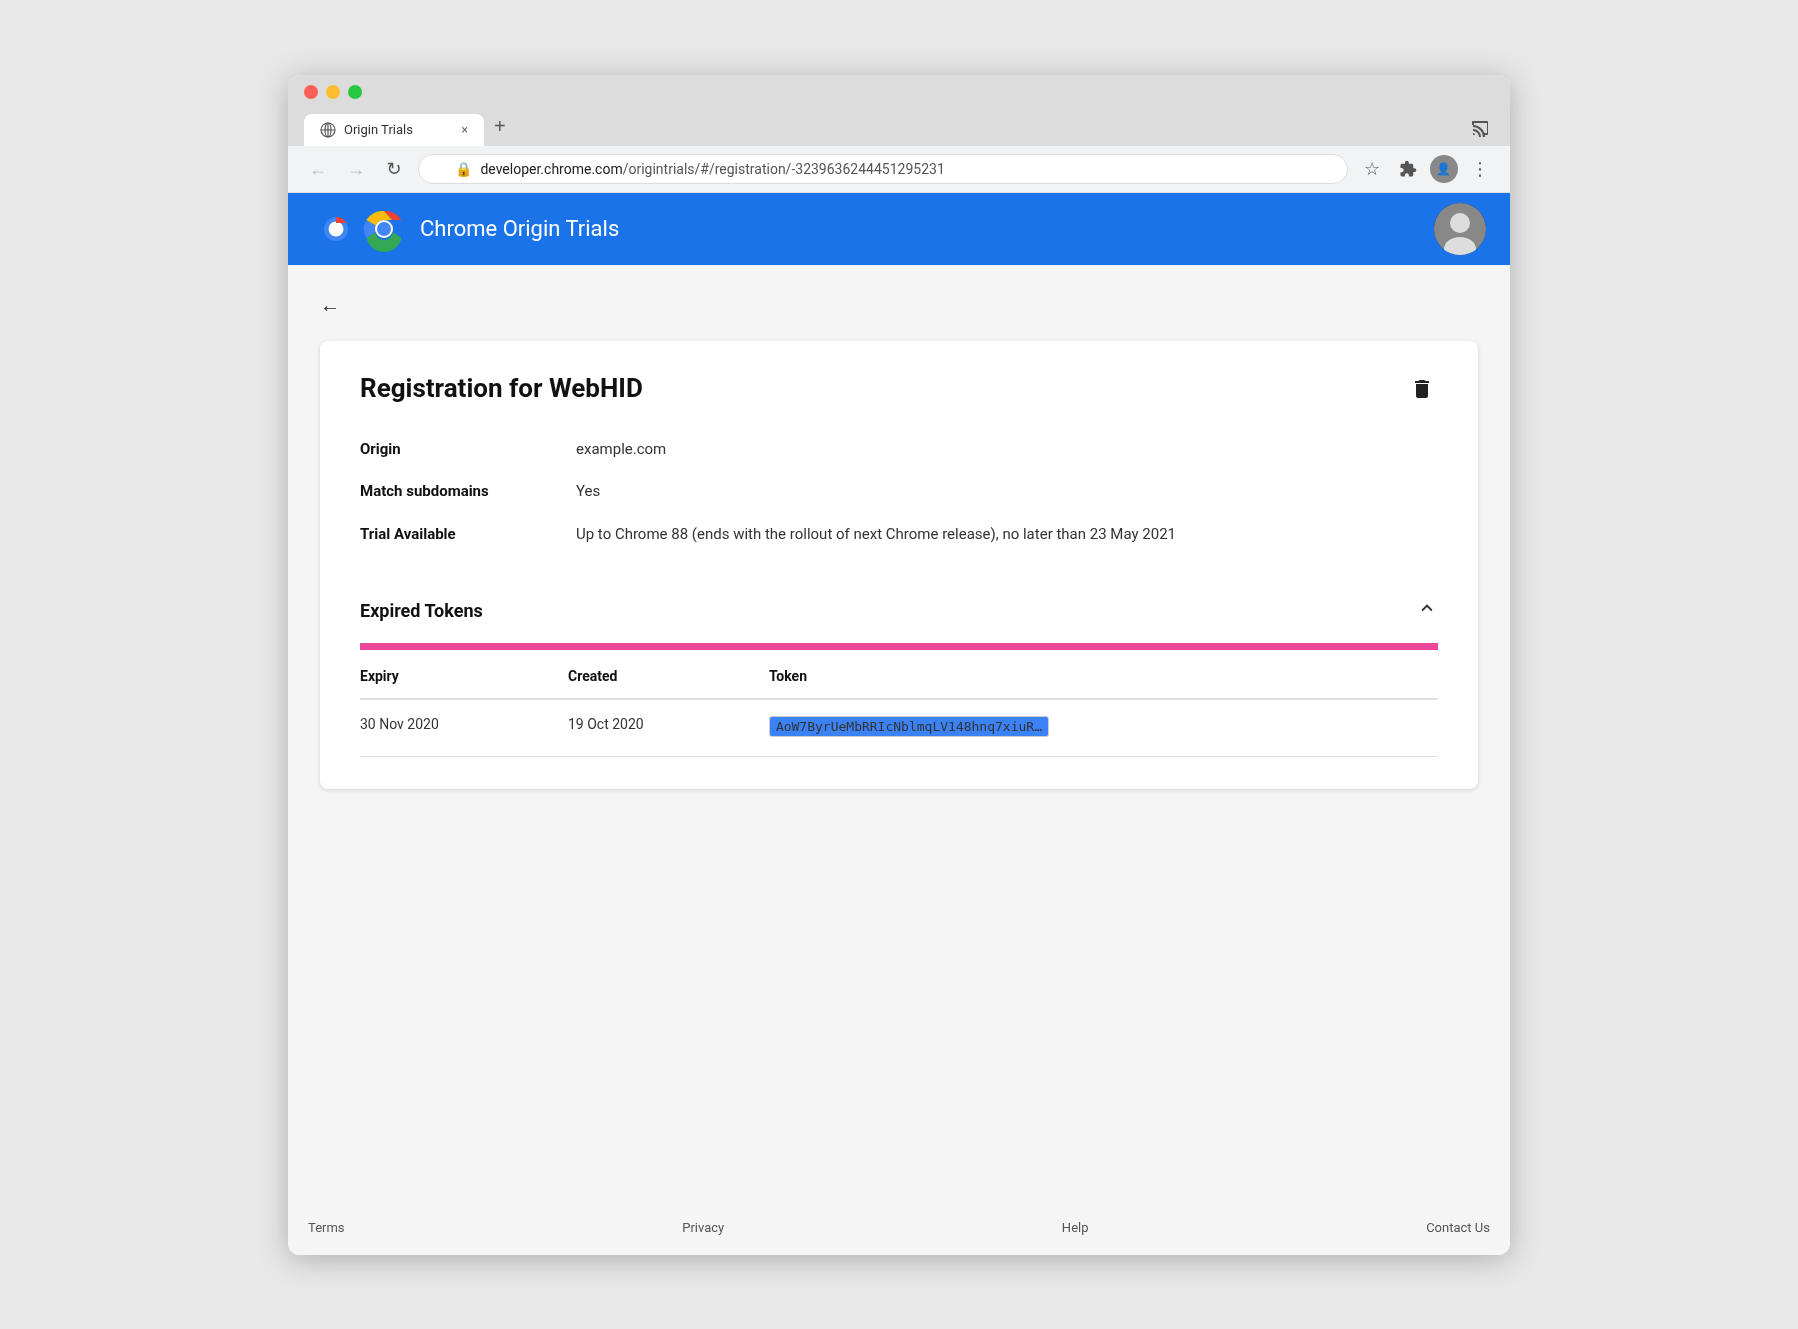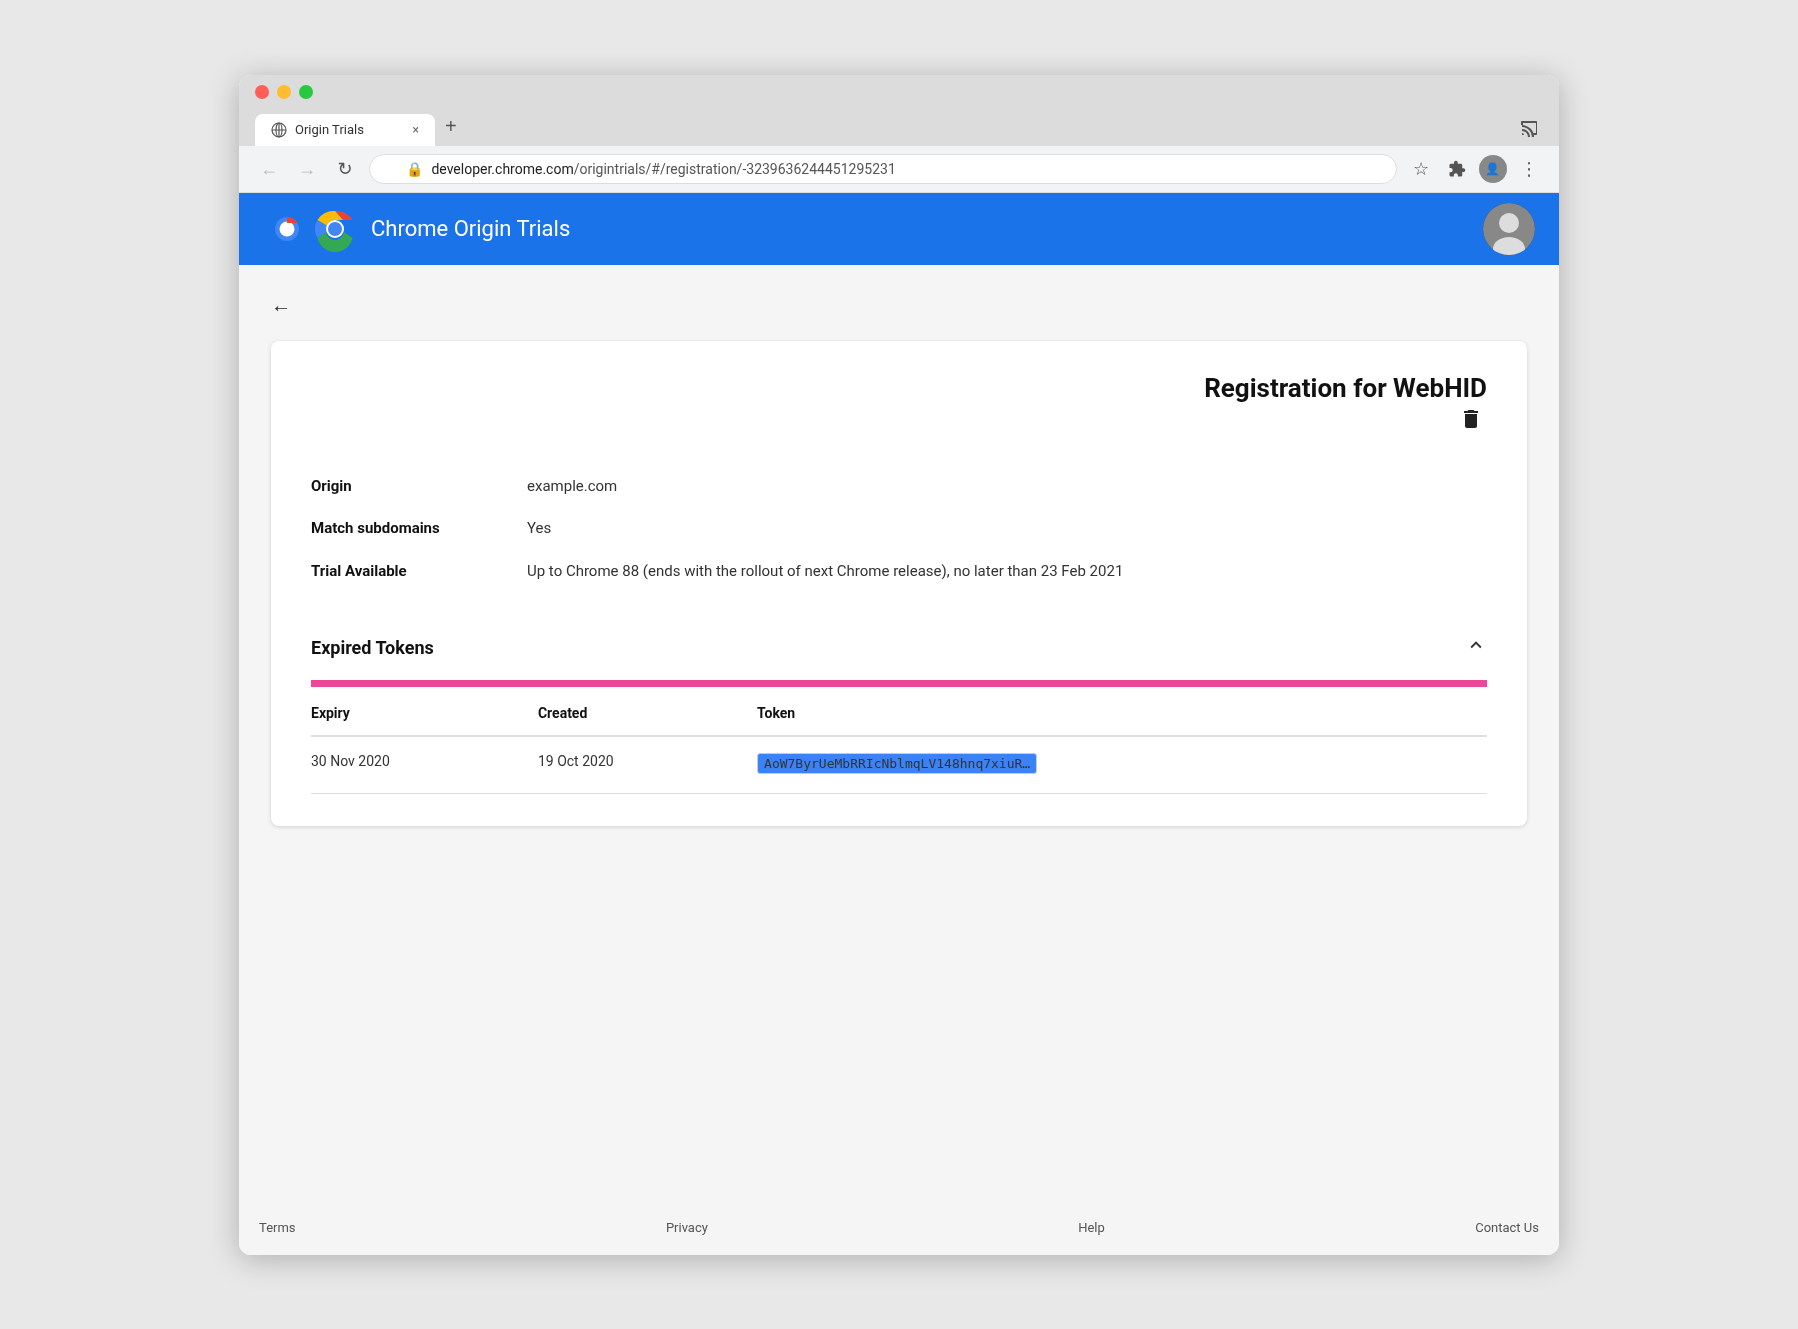--- a/index.html
+++ b/index.html
@@ -6,21 +6,21 @@
     body {
       font-family: -apple-system, BlinkMacSystemFont, 'Segoe UI', Roboto, Arial, sans-serif;
       background: #e8e8e8;
       width: 1798px;
       min-height: 1329px;
       display: flex;
       align-items: center;
       justify-content: center;
     }
     .browser-window {
-      width: 1320px;
+      width: 1222px;
       min-height: 1180px;
       background: #fff;
       border-radius: 12px;
       box-shadow: 0 4px 30px rgba(0,0,0,0.25);
       overflow: hidden;
       display: flex;
       flex-direction: column;
     }
     
     .title-bar {
@@ -205,24 +205,23 @@
       margin-bottom: 16px;
     }
     .card {
       background: #fff;
       border-radius: 8px;
       box-shadow: 0 1px 4px rgba(0,0,0,0.15);
       padding: 32px 40px;
     }
     .card-header {
       display: flex;
-      align-items: flex-end;
+      align-items: flex-start;
       justify-content: space-between;
-      margin-bottom: 35px;
-      flex-direction: column;
+      margin-bottom: 28px;
     }
     .card-title {
       font-size: 26px;
       font-weight: 700;
       color: #111;
     }
     .delete-btn {
       color: #333;
       font-size: 22px;
       cursor: pointer;
@@ -421,21 +420,21 @@
       </div>
 
       <div class="info-grid">
         <span class="info-label">Origin</span>
         <span class="info-value">example.com</span>
 
         <span class="info-label">Match subdomains</span>
         <span class="info-value">Yes</span>
 
         <span class="info-label">Trial Available</span>
-        <span class="info-value">Up to Chrome 88 (ends with the rollout of next Chrome release), no later than 23 Feb 2021</span>
+        <span class="info-value">Up to Chrome 88 (ends with the rollout of next Chrome release), no later than 23 May 2021</span>
       </div>
 
       <div class="section-header">
         <span class="section-title">Expired Tokens</span>
         <div class="chevron-btn">
           <svg width="22" height="22" viewBox="0 0 24 24" fill="#333">
             <path d="M7.41 15.41L12 10.83l4.59 4.58L18 14l-6-6-6 6z"></path>
           </svg>
         </div>
       </div>

